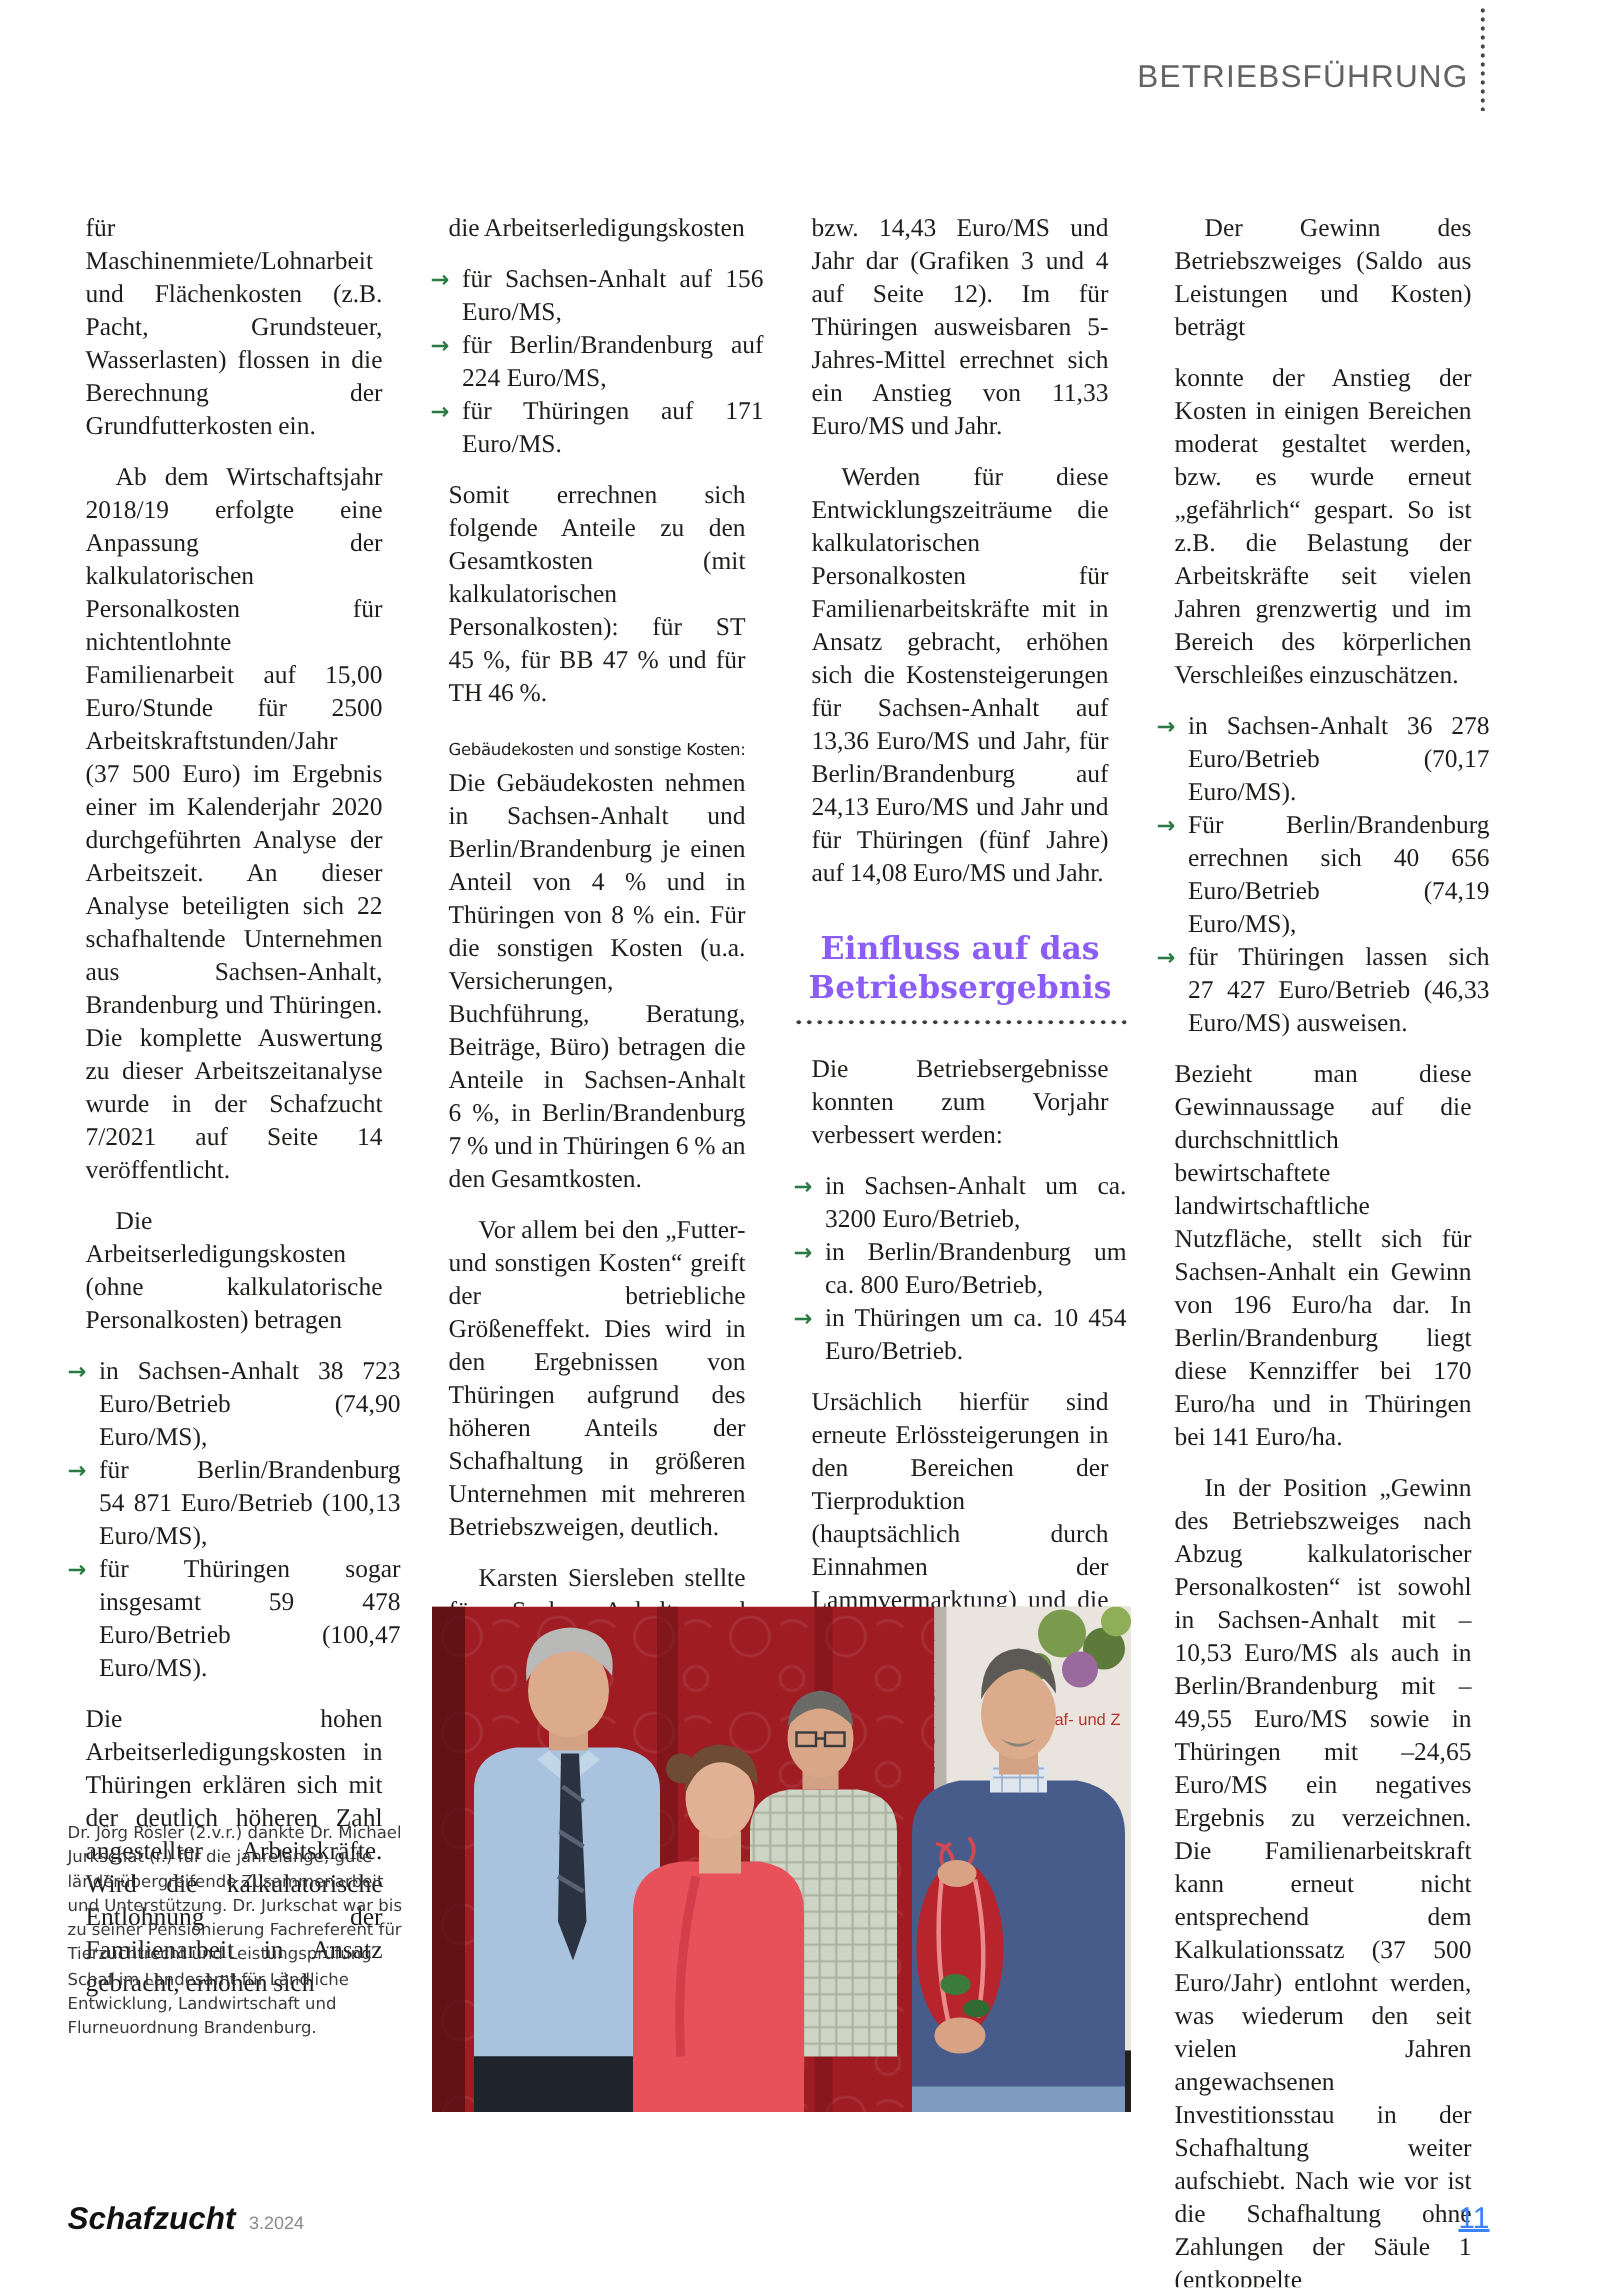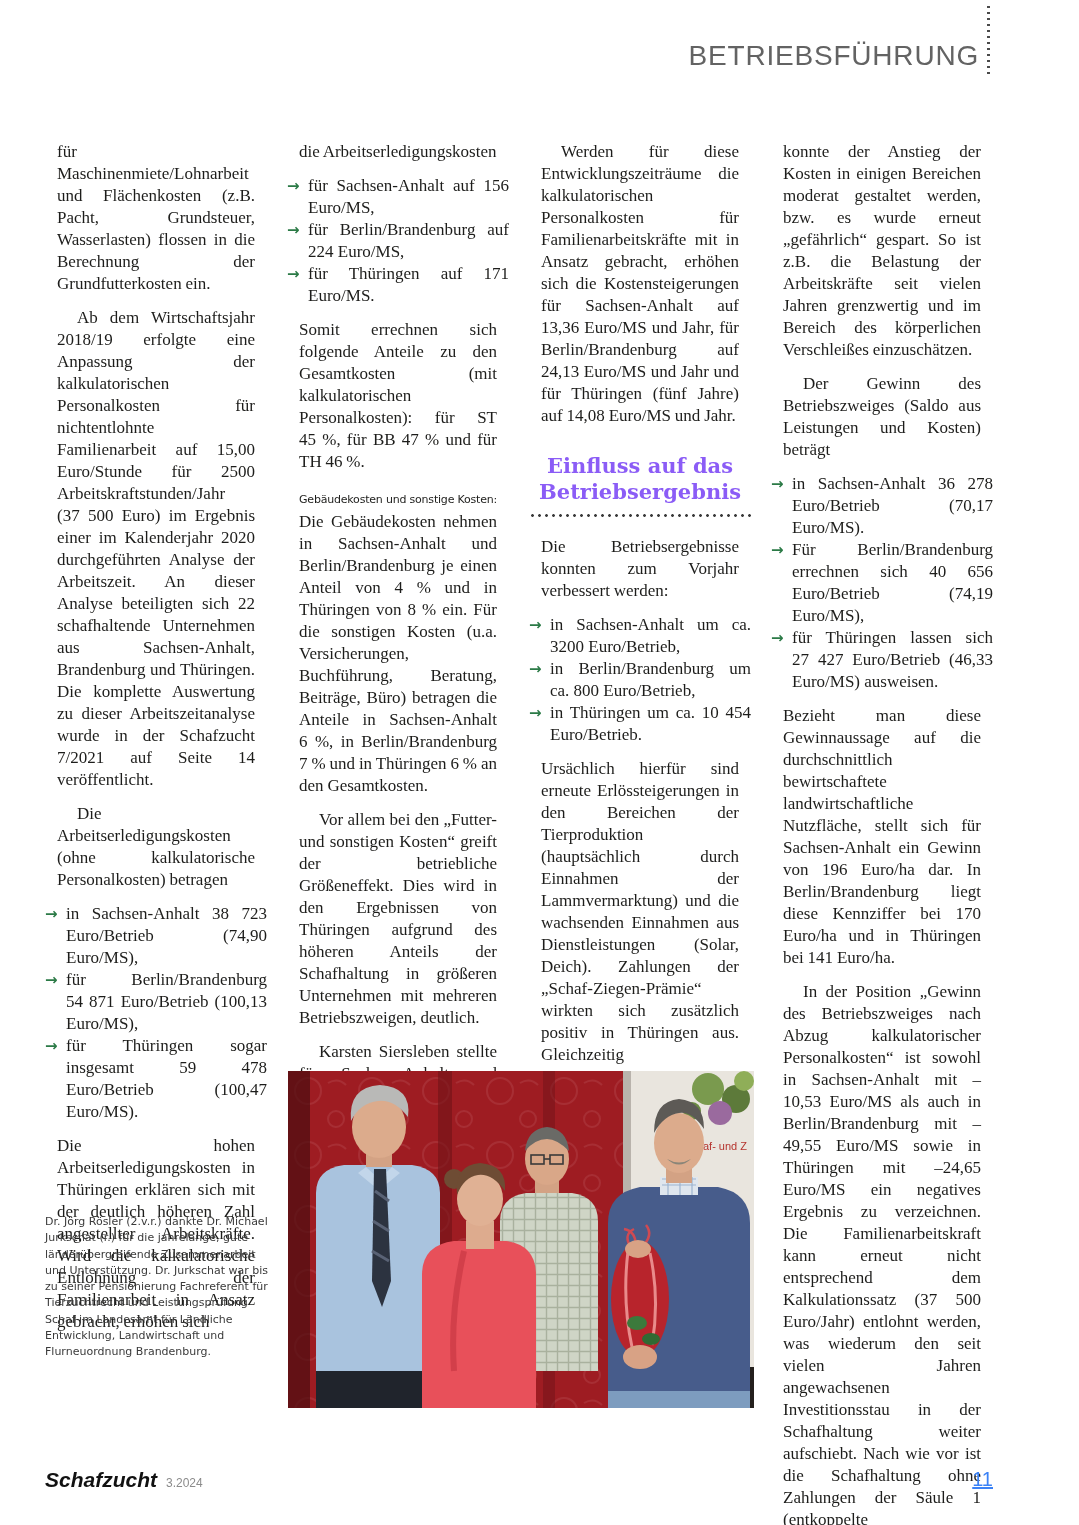--- a/index.html
+++ b/index.html
@@ -4,21 +4,21 @@
 <style>
   html,body { margin:0; padding:0; background:#ffffff; }
   .page {
     position:relative; width:1079px; height:1525px; background:#ffffff;
     font-family:"Liberation Serif", serif; color:#1d1d1b; overflow:hidden;
   }
 
   
   .kicker {
     position:absolute; top:40px; right:100px;
-    font-family:"Liberation Sans", sans-serif; font-size:28px; font-weight:400;
+    font-family:"Liberation Sans", sans-serif; font-size:21px; font-weight:400;
     color:#636363; letter-spacing:0.8px;
   }
   .kicker-dots {
     position:absolute; top:4px; right:88px; width:5px; height:70px;
     background-image:radial-gradient(circle, #4a4a4a 1.3px, rgba(0,0,0,0) 1.5px);
     background-size:5px 6px; background-repeat:repeat-y; background-position:center top;
   }
 
   
   .columns {
@@ -90,34 +90,35 @@
       <div class="bullet"><span class="arrow">→</span><span>für Sachsen-Anhalt auf 156 Euro/MS,</span></div>
       <div class="bullet"><span class="arrow">→</span><span>für Berlin/Brandenburg auf 224 Euro/MS,</span></div>
       <div class="bullet"><span class="arrow">→</span><span>für Thüringen auf 171 Euro/MS.</span></div>
       <p class="jp">Somit errechnen sich folgende Anteile zu den Gesamtkosten (mit kalkulatorischen Personalkosten): für ST 45&nbsp;%, für BB 47&nbsp;% und für TH 46&nbsp;%.</p>
       <p class="jp subhead-p"><b class="lead">Gebäudekosten und sonstige Kosten:</b> <span>Die Gebäudekosten nehmen in Sachsen-Anhalt und Berlin/Brandenburg je einen Anteil von 4&nbsp;% und in Thüringen von 8&nbsp;% ein. Für die sonstigen Kosten (u.a. Versicherungen, Buchführung, Beratung, Beiträge, Büro) betragen die Anteile in Sachsen-Anhalt 6&nbsp;%, in Berlin/Branden­burg 7&nbsp;% und in Thüringen 6&nbsp;% an den Gesamtkosten.</span></p>
       <p class="jp ind">Vor allem bei den „Futter- und sonstigen Kosten“ greift der betriebliche Größeneffekt. Dies wird in den Ergebnissen von Thüringen aufgrund des höheren Anteils der Schafhaltung in größeren Unternehmen mit mehreren Betriebszweigen, deutlich.</p>
       <p class="jp ind">Karsten Siersleben stellte für Sachsen-Anhalt und Berlin/Brandenburg an Hand von 10-Jahres-Reihen einen durchschnittlichen Anstieg der Gesamtkosten (ohne kalkulatorische Personalkosten) von 9,13</p>
     </section>
 
     <section class="col">
+      <p class="jp">bzw. 14,43 Euro/MS und Jahr dar (Grafiken 3 und 4 auf Seite 12). Im für Thüringen ausweisbaren 5-Jahres-Mittel errechnet sich ein Anstieg von 11,33 Euro/MS und Jahr.</p>
       <p class="jp ind">Werden für diese Entwicklungszeiträume die kalkulatorischen Personalkosten für Familienarbeitskräfte mit in Ansatz gebracht, erhöhen sich die Kostensteigerungen für Sachsen-Anhalt auf 13,36 Euro/MS und Jahr, für Berlin/Brandenburg auf 24,13 Euro/MS und Jahr und für Thüringen (fünf Jahre) auf 14,08 Euro/MS und Jahr.</p>
       <h2 class="green-head">Einfluss auf das
 Betriebsergebnis</h2>
       <div class="dotrule"></div>
       <p class="jp">Die Betriebsergebnisse konnten zum Vorjahr verbessert werden:</p>
       <div class="bullet"><span class="arrow">→</span><span>in Sachsen-Anhalt um ca. 3200 Euro/Betrieb,</span></div>
       <div class="bullet"><span class="arrow">→</span><span>in Berlin/Brandenburg um ca. 800 Euro/Betrieb,</span></div>
       <div class="bullet"><span class="arrow">→</span><span>in Thüringen um ca. 10&nbsp;454 Euro/Betrieb.</span></div>
       <p class="jp">Ursächlich hierfür sind erneute Erlössteigerungen in den Bereichen der Tierproduktion (hauptsächlich durch Einnahmen der Lammvermarktung) und die wachsenden Einnahmen aus Dienstleistungen (Solar, Deich). Zahlungen der „Schaf-Ziegen-Prämie“ wirkten sich zusätzlich positiv in Thüringen aus. Gleichzeitig</p>
     </section>
 
     <section class="col">
+      <p class="jp ind">Der Gewinn des Betriebszweiges (Saldo aus Leistungen und Kosten) beträgt</p>
       <p class="jp">konnte der Anstieg der Kosten in einigen Bereichen moderat gestaltet werden, bzw. es wurde erneut „gefährlich“ gespart. So ist z.B. die Belastung der Arbeitskräfte seit vielen Jahren grenzwertig und im Bereich des körperlichen Verschleißes einzuschätzen.</p>
-      <p class="jp ind">Der Gewinn des Betriebszweiges (Saldo aus Leistungen und Kosten) beträgt</p>
       <div class="bullet"><span class="arrow">→</span><span>in Sachsen-Anhalt 36&nbsp;278 Euro/Betrieb (70,17 Euro/MS).</span></div>
       <div class="bullet"><span class="arrow">→</span><span>Für Berlin/Brandenburg errechnen sich 40&nbsp;656 Euro/Betrieb (74,19 Euro/MS),</span></div>
       <div class="bullet"><span class="arrow">→</span><span>für Thüringen lassen sich 27&nbsp;427 Euro/Betrieb (46,33 Euro/MS) ausweisen.</span></div>
       <p class="jp">Bezieht man diese Gewinnaussage auf die durchschnittlich bewirtschaftete landwirtschaftliche Nutzfläche, stellt sich für Sachsen-Anhalt ein Gewinn von 196 Euro/ha dar. In Berlin/Brandenburg liegt diese Kennziffer bei 170 Euro/ha und in Thüringen bei 141 Euro/ha.</p>
       <p class="jp ind">In der Position „Gewinn des Betriebszweiges nach Abzug kalkulatorischer Personalkosten“ ist sowohl in Sachsen-Anhalt mit –10,53 Euro/MS als auch in Berlin/Brandenburg mit –49,55 Euro/MS sowie in Thüringen mit –24,65 Euro/MS ein negatives Ergebnis zu verzeichnen. Die Familienarbeitskraft kann erneut nicht entsprechend dem Kalkulationssatz (37&nbsp;500 Euro/Jahr) entlohnt werden, was wiederum den seit vielen Jahren angewachsenen Investitionsstau in der Schafhaltung weiter aufschiebt. Nach wie vor ist die Schafhaltung ohne Zahlungen der Säule 1 (entkoppelte Betriebsprämie) nicht wirtschaftlich.</p>
       <h2 class="green-head">Änderungen
 durch die GAP</h2>
       <div class="dotrule"></div>
       <p class="jp">Die brennende Frage des Berufsstandes „Welche Veränderungen kann die GAP-Reform</p>
     </section>

